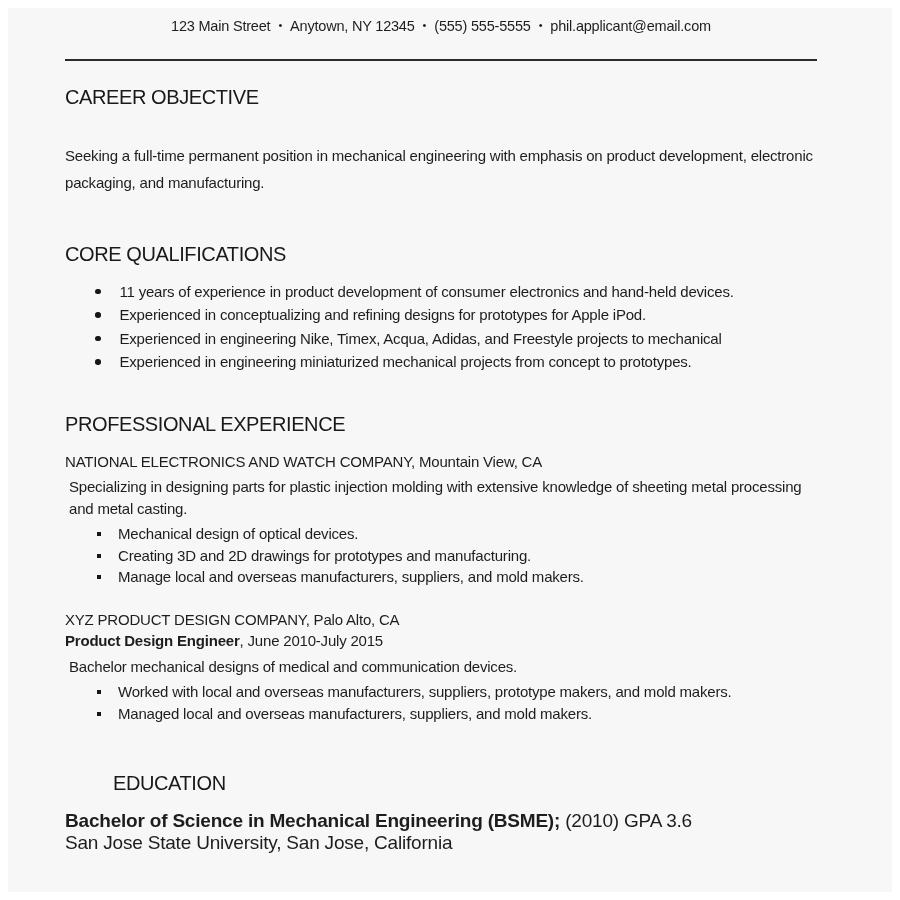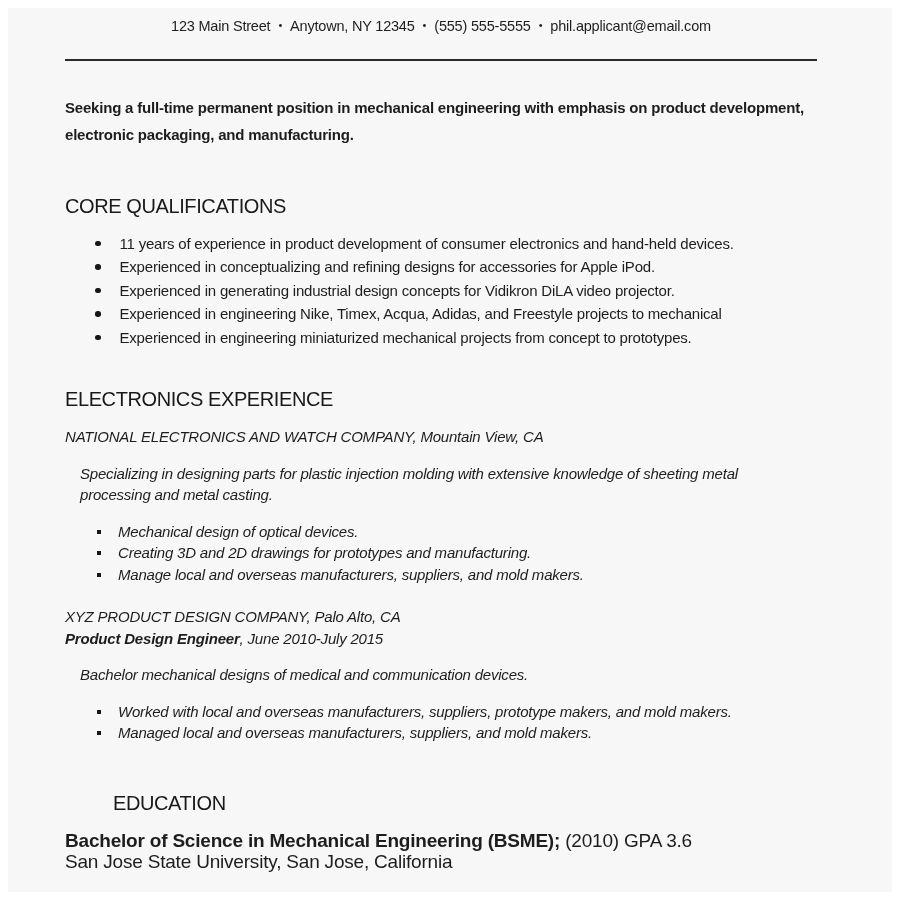--- a/index.html
+++ b/index.html
@@ -43,44 +43,43 @@
     font-weight: 400;
     letter-spacing: -0.4px;
     line-height: 24px;
     color: #191919;
   }
   .h-career { margin-top: 24px; }
   .objective {
     margin: 33px 0 0 0;
     font-size: 15px;
     line-height: 27px;
-    font-weight: bold;
   }
   .h-core { margin-top: 46px; }
   .blist { margin-top: 14px; }
   .brow {
     display: flex;
     align-items: flex-start;
     padding-left: 30px;
     font-size: 15px;
     line-height: 23.5px;
   }
   .dot {
     flex: 0 0 auto;
     width: 5.5px; height: 5.5px;
     border-radius: 50%;
     background: #161616;
     margin-top: 9px;
   }
   .brow .txt { margin-left: 19px; }
   .h-prof { margin-top: 38px; }
-  .job { font-size: 15px; line-height: 21.5px; font-style: italic; }
+  .job { font-size: 15px; line-height: 21.5px; }
   .job-1 { margin-top: 15px; }
   .job-2 { margin-top: 21px; }
-  .job p { margin: 15px; }
+  .job p { margin: 4px; }
   .b { font-weight: 700; }
   .srow {
     display: flex;
     align-items: flex-start;
     padding-left: 32px;
     font-size: 15px;
     line-height: 21.5px;
   }
   .sq {
     flex: 0 0 auto;
@@ -97,51 +96,48 @@
 
 <div class="page">
 
   <div class="contact">
     <span>123 Main Street</span><span class="sep">•</span><span>Anytown, NY 12345</span><span class="sep">•</span><span>(555) 555-5555</span><span class="sep">•</span><span>phil.applicant@email.com</span>
   </div>
 
   <hr class="rule">
 
   <div>
+    <h2 class="h-career">CAREER OBJECTIVE</h2>
     <p class="objective">Seeking a full-time permanent position in mechanical engineering with emphasis on product development, electronic packaging, and manufacturing.</p>
   </div>
 
   <div>
     <h2 class="h-core">CORE QUALIFICATIONS</h2>
     <div class="blist">
       <div class="brow">
           <span class="dot"></span>
           <span class="txt">11 years of experience in product development of consumer electronics and hand-held devices.</span>
         </div>
       <div class="brow">
           <span class="dot"></span>
-          <span class="txt">Experienced in conceptualizing and refining designs for accessories for Apple iPod.</span>
-        </div>
-      <div class="brow">
-          <span class="dot"></span>
-          <span class="txt">Experienced in generating industrial design concepts for Vidikron DiLA video projector.</span>
+          <span class="txt">Experienced in conceptualizing and refining designs for prototypes for Apple iPod.</span>
         </div>
       <div class="brow">
           <span class="dot"></span>
           <span class="txt">Experienced in engineering Nike, Timex, Acqua, Adidas, and Freestyle projects to mechanical</span>
         </div>
       <div class="brow">
           <span class="dot"></span>
           <span class="txt">Experienced in engineering miniaturized mechanical projects from concept to prototypes.</span>
         </div>
     </div>
   </div>
 
   <div>
-    <h2 class="h-prof">ELECTRONICS EXPERIENCE</h2>
+    <h2 class="h-prof">PROFESSIONAL EXPERIENCE</h2>
 
     <div class="job job-1">
       <div>NATIONAL ELECTRONICS AND WATCH COMPANY, Mountain View, CA</div>
       <p>Specializing in designing parts for plastic injection molding with extensive knowledge of sheeting metal processing and metal casting.</p>
       <div class="srow">
           <span class="sq"></span>
           <span class="txt">Mechanical design of optical devices.</span>
         </div>
       <div class="srow">
           <span class="sq"></span>

